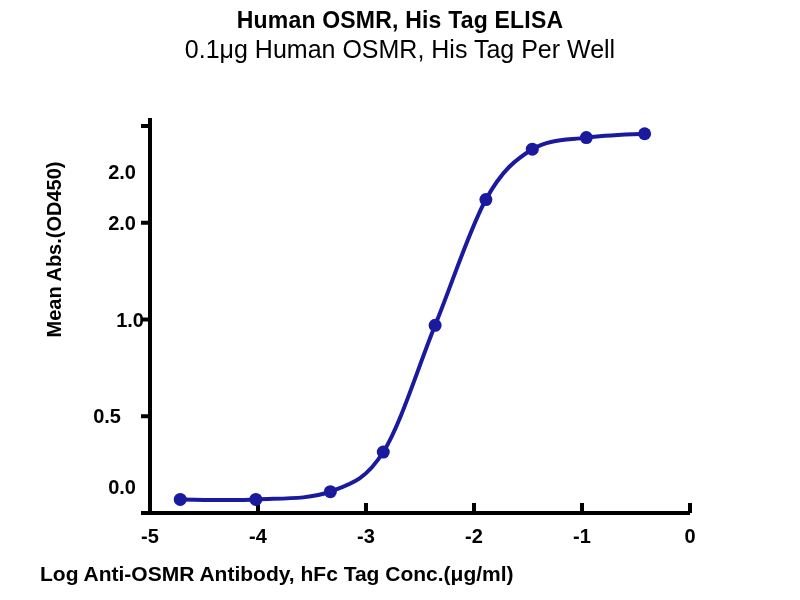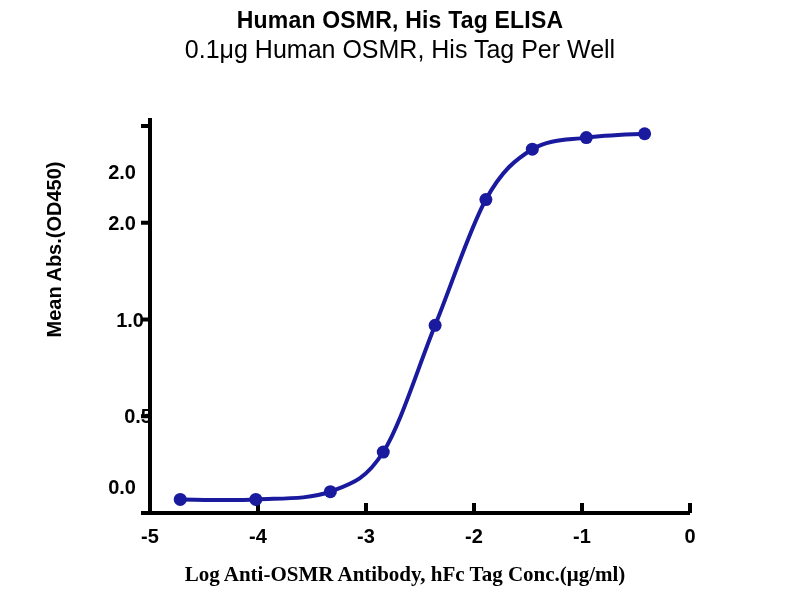--- a/index.html
+++ b/index.html
@@ -56,25 +56,24 @@
     font-weight: bold;
     transform: rotate(-90deg);
     transform-origin: 50% 50%;
     white-space: nowrap;
   }
   #x-axis-title {
     position: absolute;
     left: 40px;
     top: 562px;
     width: 730px;
-    text-align: center;
+    text-align: left;
     font-size: 21px;
     font-weight: bold;
     white-space: nowrap;
-    font-family: Liberation Serif, serif;
   }
   .tick-label {
     position: absolute;
     font-size: 20px;
     font-weight: bold;
     white-space: nowrap;
   }
   .ytick-label {
     text-align: right;
     transform: translateY(-50%);
@@ -121,21 +120,21 @@
         <circle cx="435.12" cy="325.305" r="6.5" fill="#1a1a9e"></circle>
         <circle cx="485.88000000000005" cy="199.52999999999997" r="6.5" fill="#1a1a9e"></circle>
         <circle cx="532.3199999999999" cy="149.22000000000003" r="6.5" fill="#1a1a9e"></circle>
         <circle cx="586.32" cy="137.61" r="6.5" fill="#1a1a9e"></circle>
         <circle cx="644.6400000000001" cy="133.74" r="6.5" fill="#1a1a9e"></circle>
       </g>
   </svg>
 
   <div id="ytick-labels">
       <div class="tick-label ytick-label" style="left: 80px; width: 56px; top: 487px;">0.0</div>
-      <div class="tick-label ytick-label" style="left: 96px; width: 56px; top: 416.25px;">0.5</div>
+      <div class="tick-label ytick-label" style="left: 65px; width: 56px; top: 416.25px;">0.5</div>
       <div class="tick-label ytick-label" style="left: 88px; width: 56px; top: 319.5px;">1.0</div>
       <div class="tick-label ytick-label" style="left: 80px; width: 56px; top: 222.75px;">2.0</div>
       <div class="tick-label ytick-label" style="left: 80px; width: 56px; top: 138px; margin-top: 34px;">2.0</div>
     </div>
   <div id="xtick-labels">
       <div class="tick-label xtick-label" style="left: 150px; top: 525px;">-5</div>
       <div class="tick-label xtick-label" style="left: 258px; top: 525px;">-4</div>
       <div class="tick-label xtick-label" style="left: 366px; top: 525px;">-3</div>
       <div class="tick-label xtick-label" style="left: 474px; top: 525px;">-2</div>
       <div class="tick-label xtick-label" style="left: 582px; top: 525px;">-1</div>

